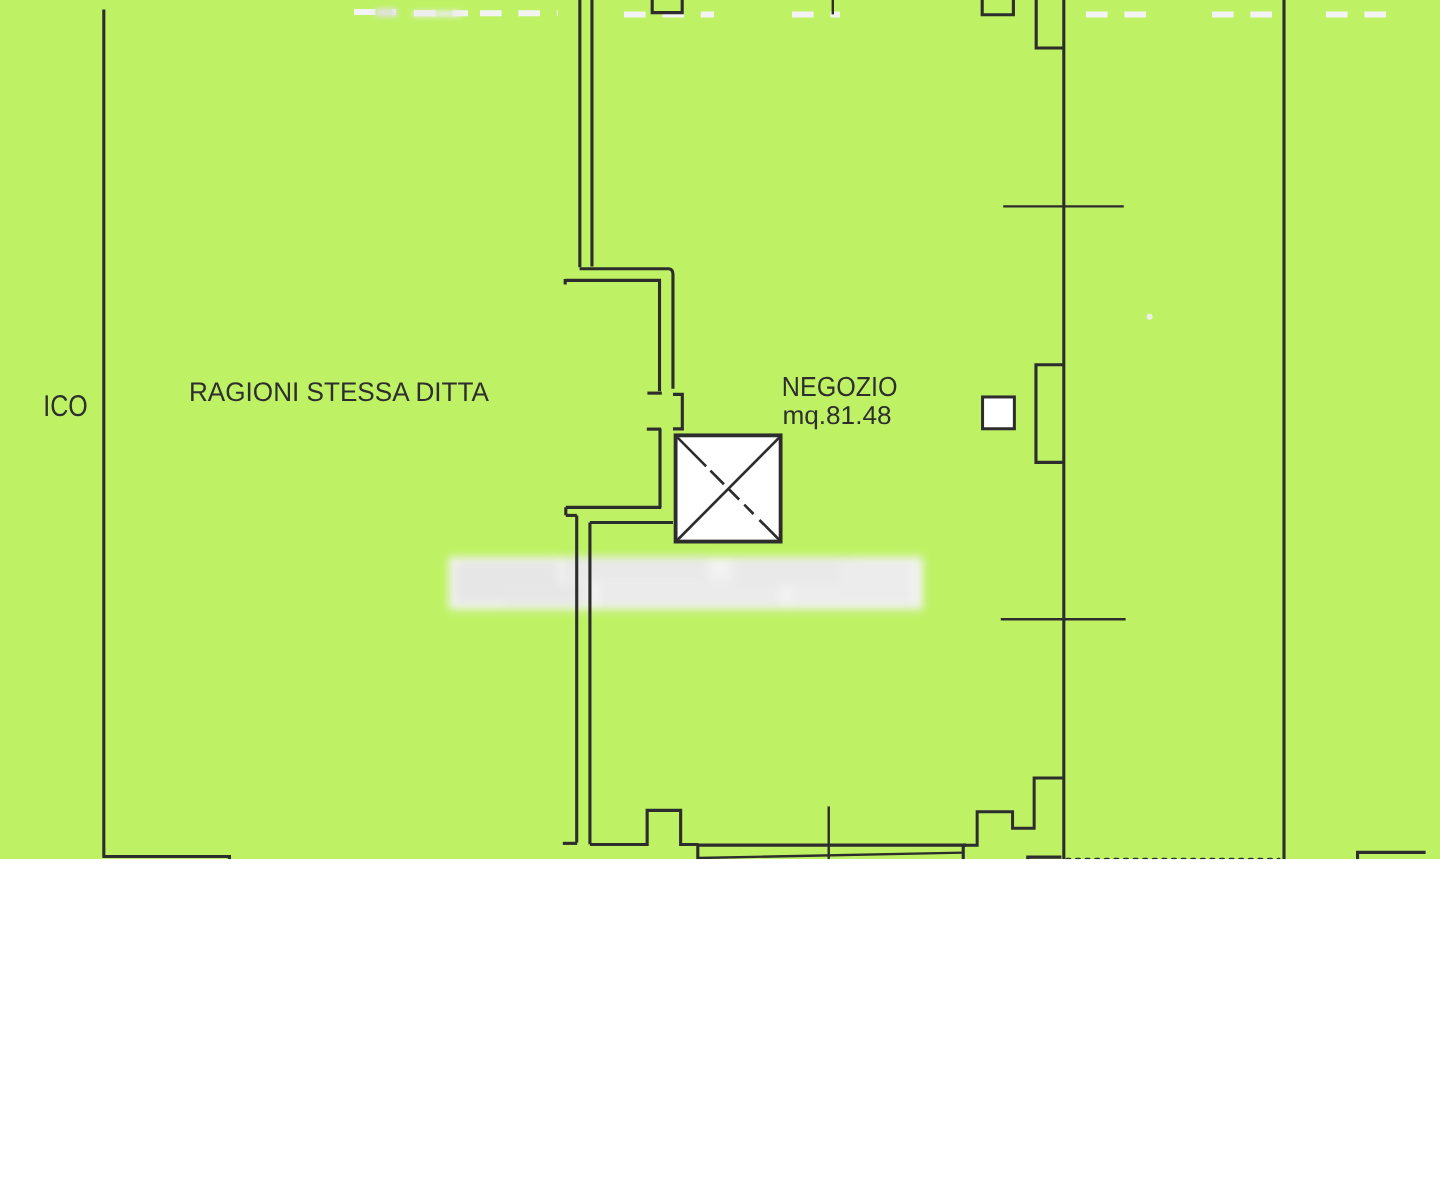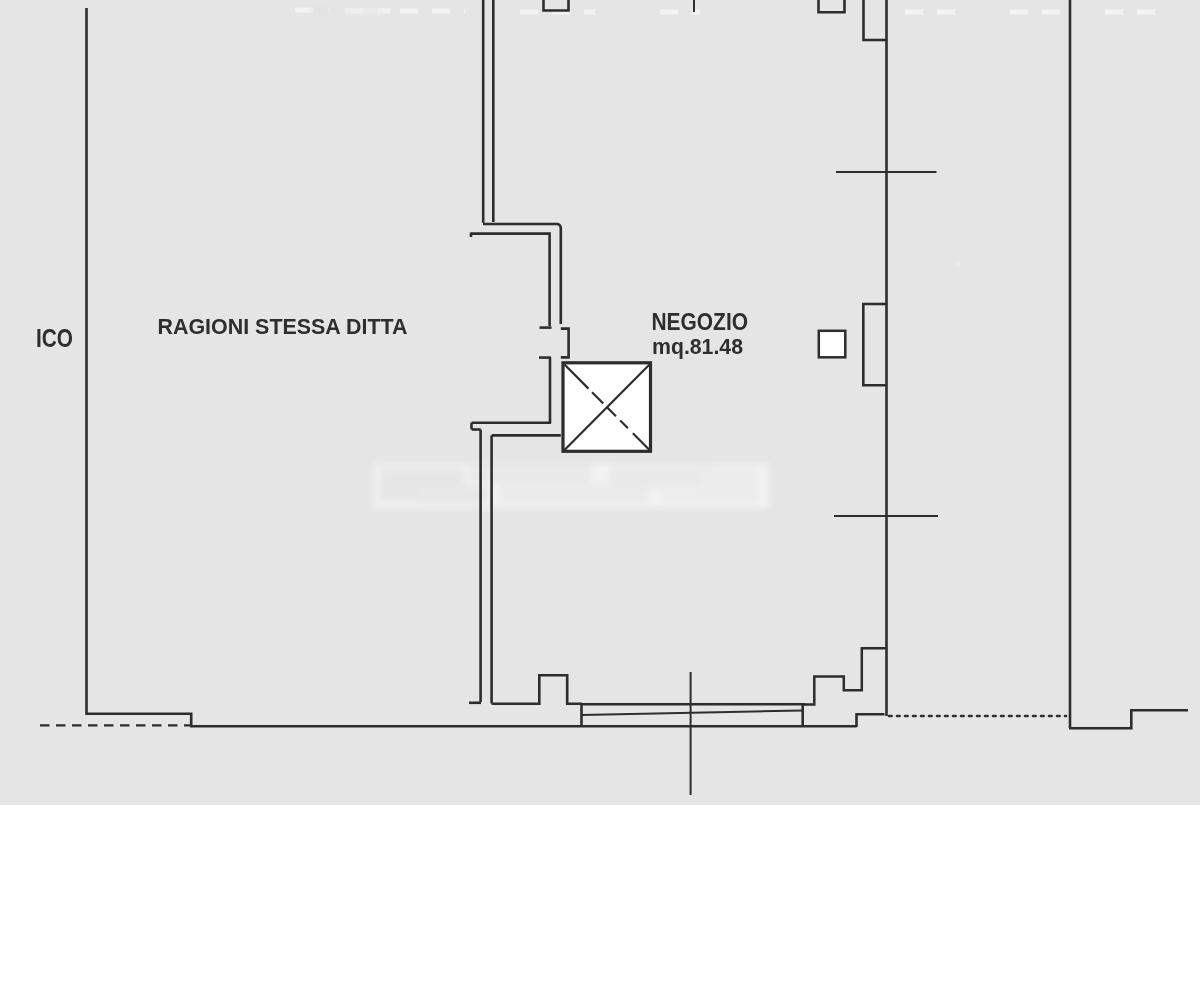--- a/index.html
+++ b/index.html
@@ -1,16 +1,16 @@
 <!DOCTYPE html>
 <html><head>
 <meta charset="utf-8">
 <style>
   html,body{margin:0;padding:0;background:#ffffff;}
-  #plan{position:relative;width:1200px;height:805px;background:#e5e5e5;overflow:hidden;font-weight:bold;}
+  #plan{position:relative;width:1200px;height:716px;background:#bef264;overflow:hidden;}
   svg{position:absolute;left:0;top:0;filter:blur(0.35px);}
   text{font-family:"Liberation Sans", sans-serif;fill:#2e2e2e;stroke:none;}
 </style>
 </head>
 <body>
 <div id="plan">
 <svg width="1200" height="1000" viewBox="0 0 1200 1000" fill="none" stroke="#2d2d2d" stroke-width="2.6" stroke-linecap="butt">
 
   <g stroke="none" filter="blur(3.5px)">
     <rect x="374" y="464" width="395" height="44" fill="#f2f2f2"></rect>

